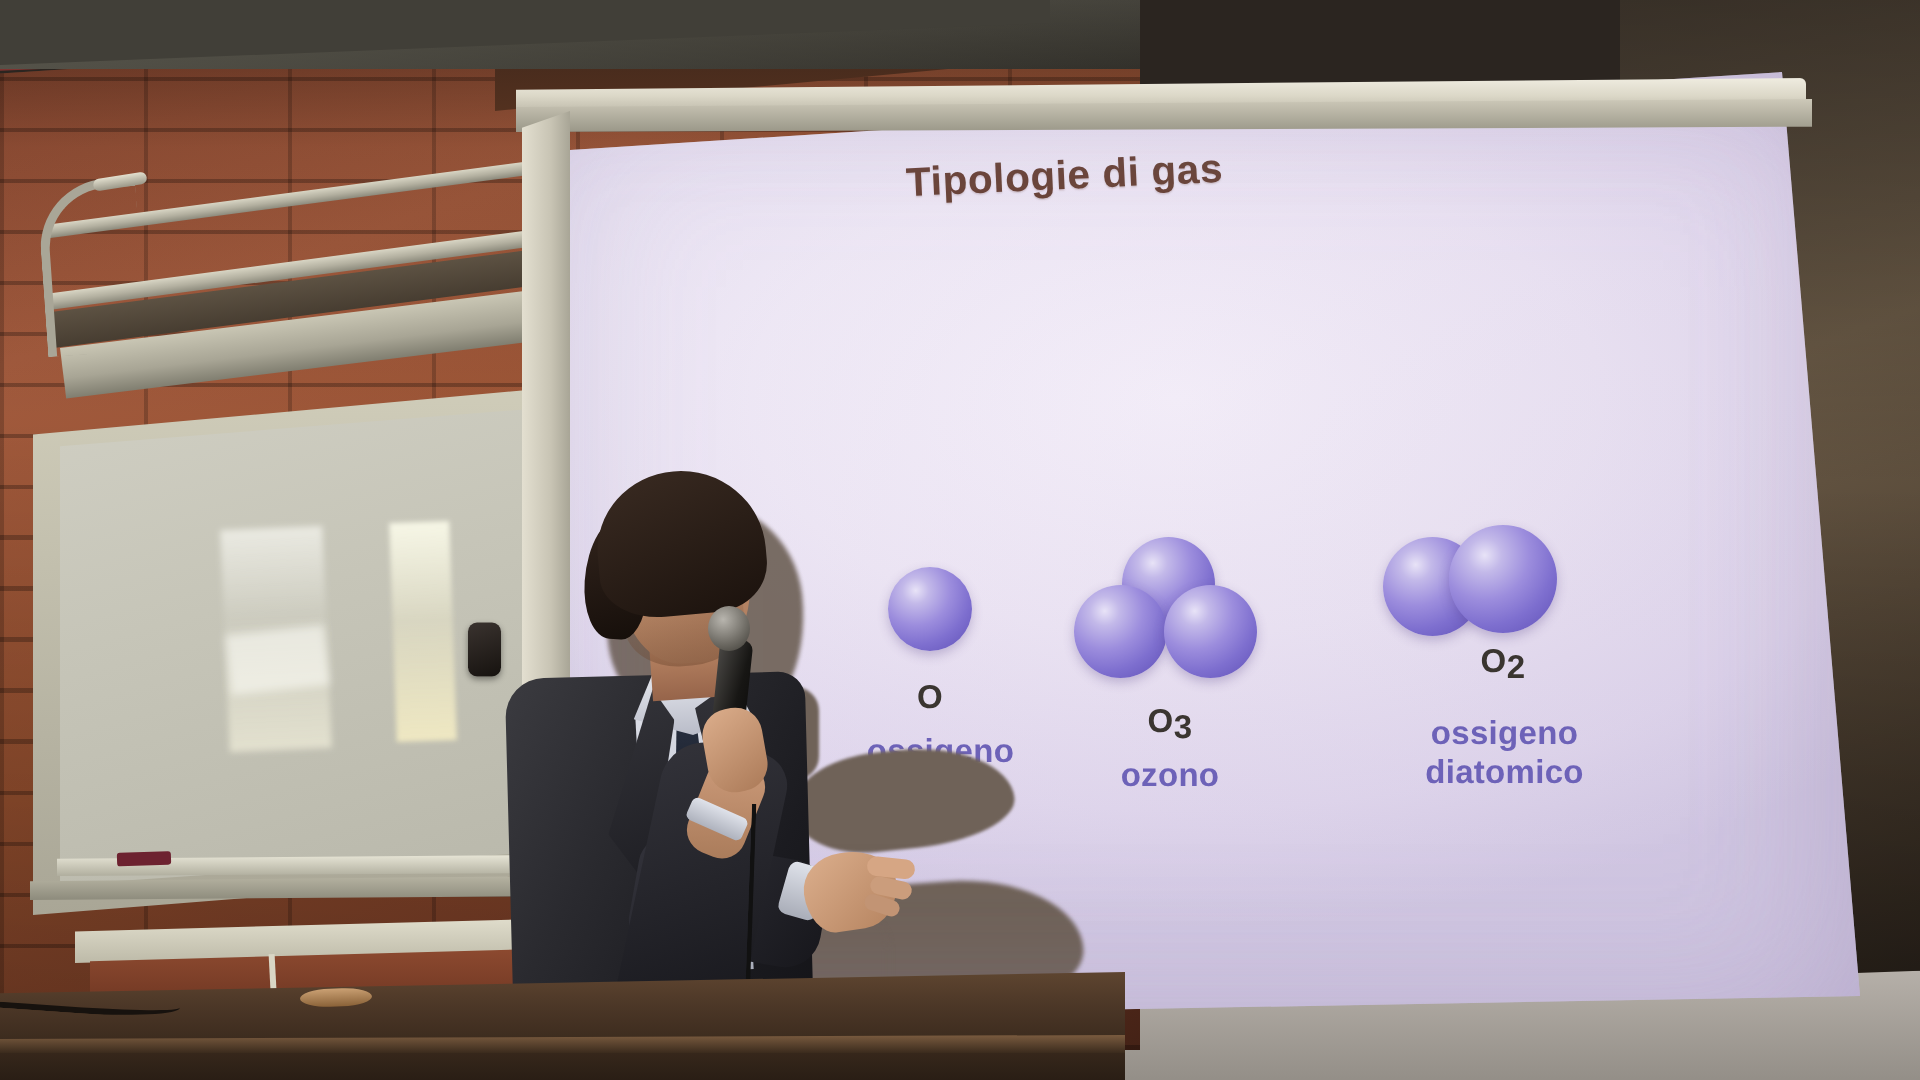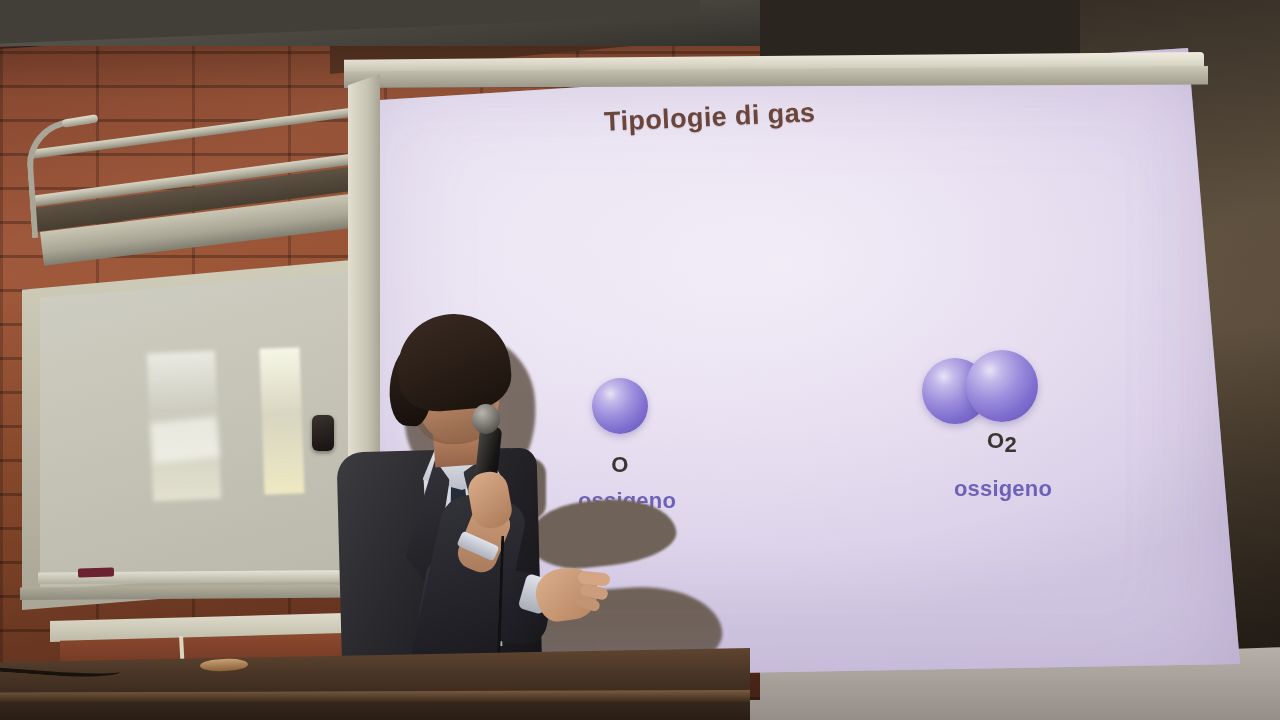--- a/index.html
+++ b/index.html
@@ -275,29 +275,41 @@
         <div class="sphere" style="left:22px;top:0px;width:56px;height:56px;"></div>
         <div class="mol-label" style="left:0;top:74px;width:100px;">
           <span class="formula">O</span>
         </div>
         <div class="mol-label" style="left:-28px;top:110px;width:170px;">
           <div class="caption">ossigeno</div>
           <div class="caption">atomico</div>
         </div>
       </div>
 
+      <div class="mol-group" style="left:362px;top:310px;width:150px;height:240px;">
+        <div class="sphere" style="left:34px;top:0px;width:62px;height:62px;"></div>
+        <div class="sphere" style="left:2px;top:32px;width:62px;height:62px;"></div>
+        <div class="sphere" style="left:62px;top:32px;width:62px;height:62px;"></div>
+        <div class="mol-label" style="left:16px;top:110px;width:100px;">
+          <span class="formula">O</span><sub class="formula">3</sub>
+        </div>
+        <div class="mol-label" style="left:-4px;top:146px;width:140px;">
+          <div class="caption">ozono</div>
+        </div>
+      </div>
 
       <div class="mol-group" style="left:570px;top:300px;width:170px;height:250px;">
         <div class="sphere" style="left:0px;top:10px;width:66px;height:66px;"></div>
         <div class="sphere" style="left:44px;top:2px;width:72px;height:72px;"></div>
         <div class="mol-label" style="left:30px;top:80px;width:100px;">
           <span class="formula">O</span><sub class="formula">2</sub>
         </div>
         <div class="mol-label" style="left:-14px;top:128px;width:190px;">
           <div class="caption">ossigeno</div>
+          <div class="caption">diatomico</div>
         </div>
       </div>
 
       <div class="shadow-head"></div>
       <div class="shadow-mic"></div>
       <div class="shadow-micstem"></div>
       <div class="shadow-hand"></div>
       <div class="shadow-arm2"></div>
       <div class="shadow-body"></div>
     </div>

